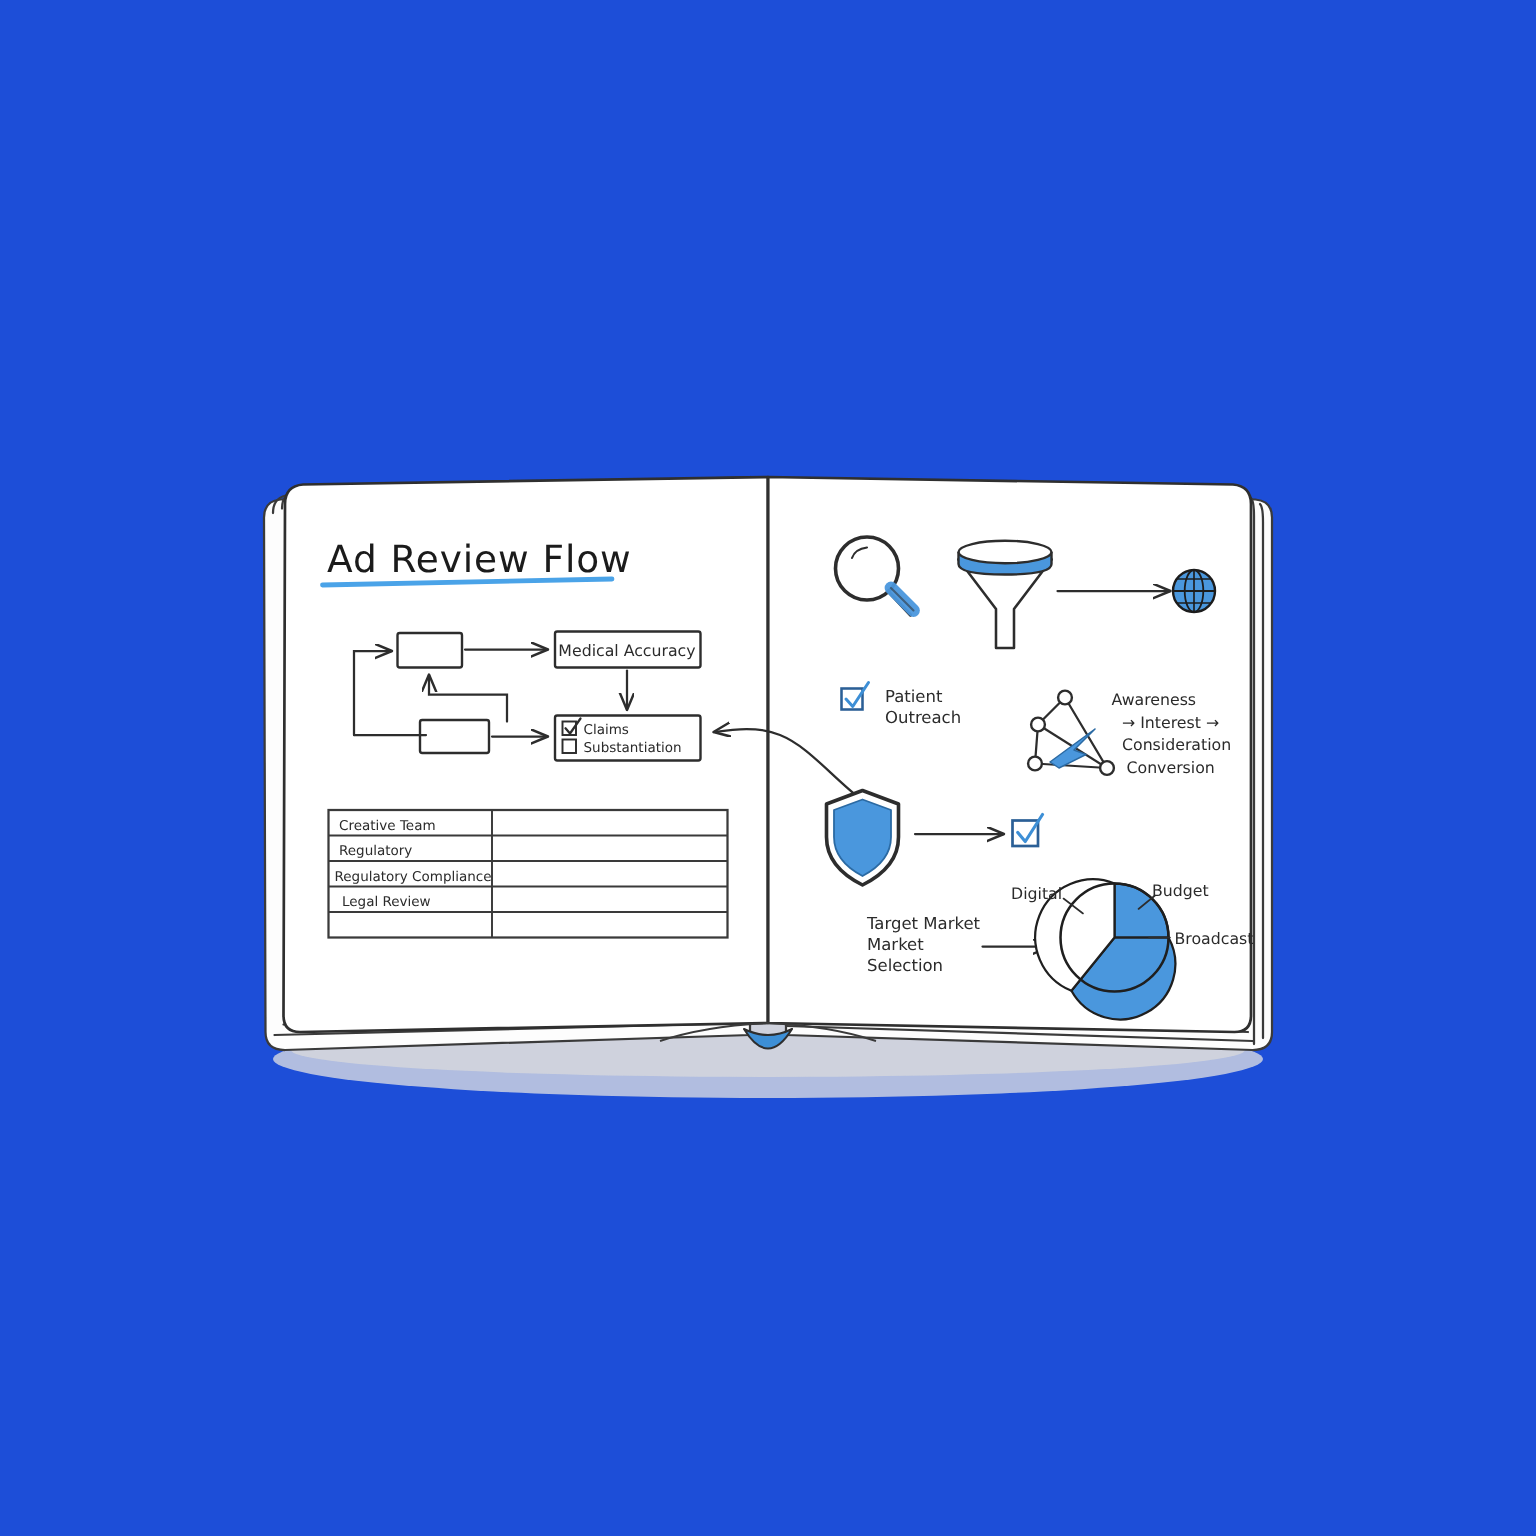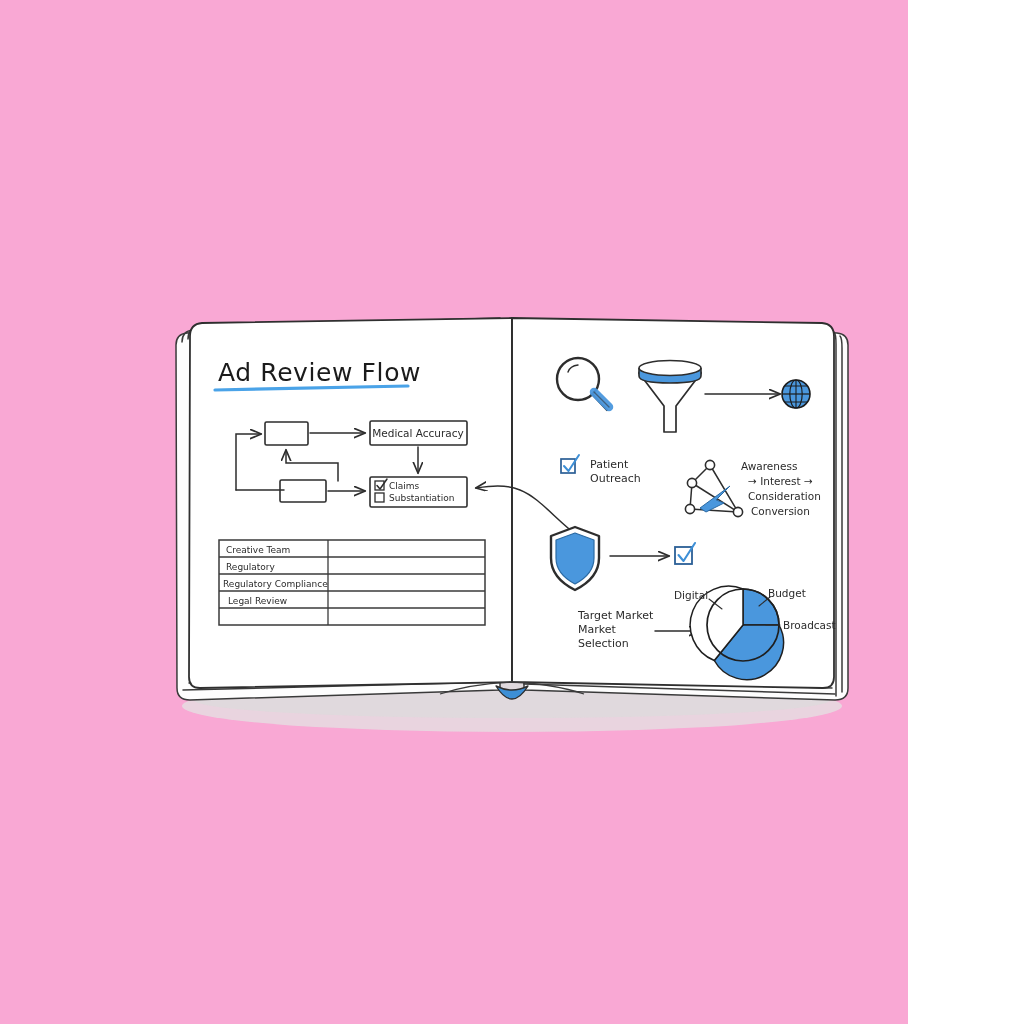--- a/index.html
+++ b/index.html
@@ -6,23 +6,23 @@
     margin: 0;
     padding: 0;
     width: 1024px;
     height: 1024px;
     background: #ffffff;
     font-family: "DejaVu Sans", sans-serif;
     overflow: hidden;
   }
   #stage {
     position: relative;
-    width: 908px;
+    width: 1024px;
     height: 1024px;
-    background: #f9a8d4;
+    background: #1d4ed8;
   }
   #book-svg {
     position: absolute;
     left: 0;
     top: 0;
     width: 1024px;
     height: 1024px;
     display: block;
   }
   .title-text {

